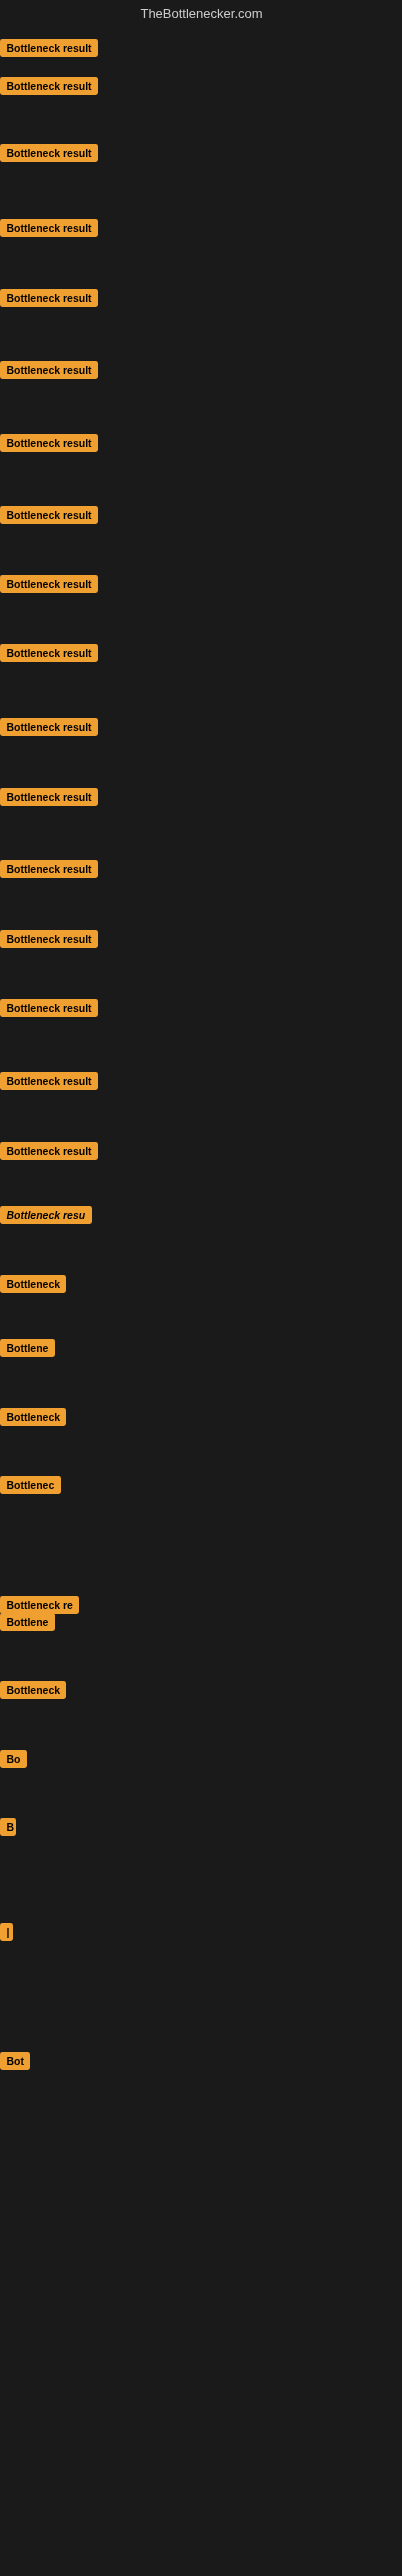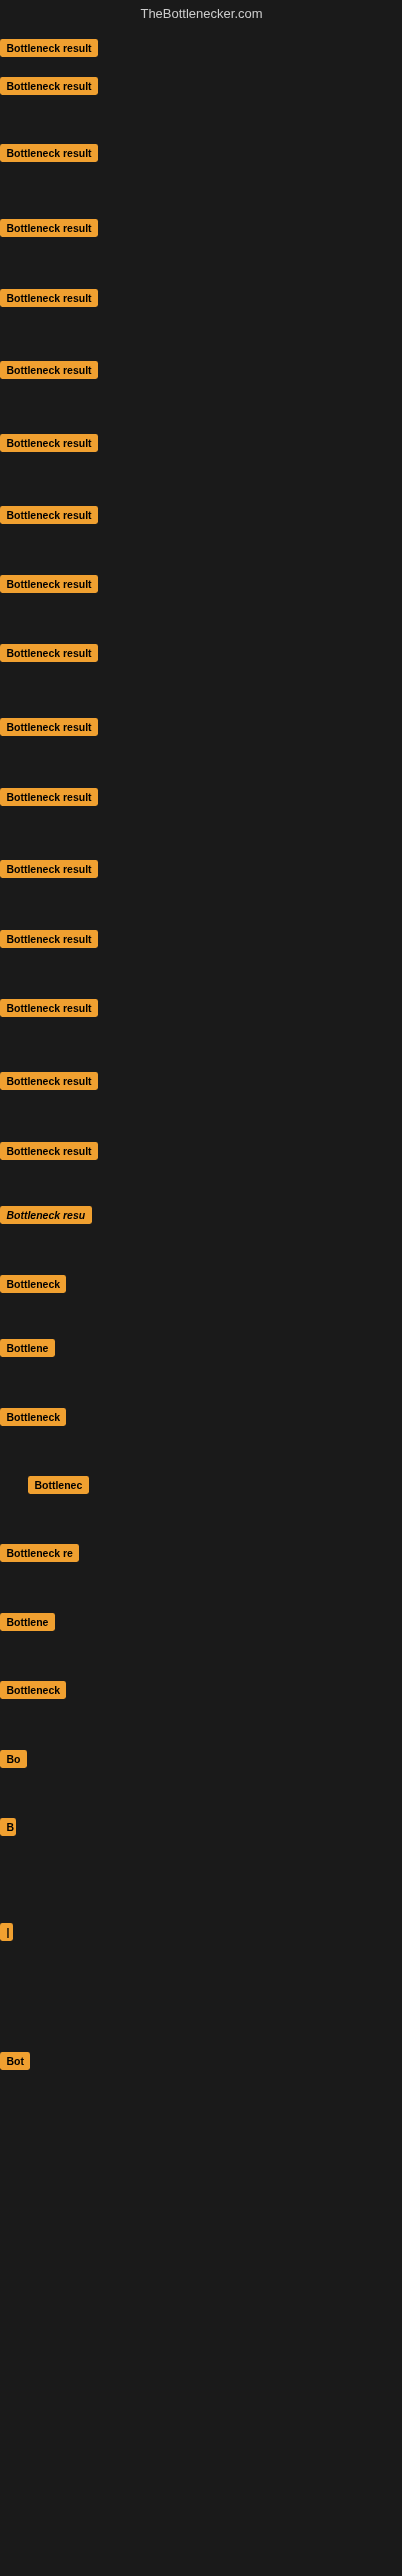--- a/index.html
+++ b/index.html
@@ -52,22 +52,22 @@
     <div class="row" style="top: 757px; left: 0px;"><span class="bottleneck-label" style="max-width: 125px;">Bottleneck result</span></div>
     <div class="row" style="top: 829px; left: 0px;"><span class="bottleneck-label" style="max-width: 125px;">Bottleneck result</span></div>
     <div class="row" style="top: 899px; left: 0px;"><span class="bottleneck-label" style="max-width: 125px;">Bottleneck result</span></div>
     <div class="row" style="top: 968px; left: 0px;"><span class="bottleneck-label" style="max-width: 125px;">Bottleneck result</span></div>
     <div class="row" style="top: 1041px; left: 0px;"><span class="bottleneck-label" style="max-width: 125px;">Bottleneck result</span></div>
     <div class="row" style="top: 1111px; left: 0px;"><span class="bottleneck-label" style="max-width: 113px;">Bottleneck result</span></div>
     <div class="row" style="top: 1175px; left: 0px; font-style: italic;"><span class="bottleneck-label" style="max-width: 105px;">Bottleneck resu</span></div>
     <div class="row" style="top: 1244px; left: 0px;"><span class="bottleneck-label" style="max-width: 81px;">Bottleneck</span></div>
     <div class="row" style="top: 1308px; left: 0px;"><span class="bottleneck-label" style="max-width: 68px;">Bottlene</span></div>
     <div class="row" style="top: 1377px; left: 0px;"><span class="bottleneck-label" style="max-width: 81px;">Bottleneck</span></div>
-    <div class="row" style="top: 1445px; left: 0px;"><span class="bottleneck-label" style="max-width: 72px; margin-left: 28px;">Bottlenec</span></div>
-    <div class="row" style="top: 1513px; left: 0px; text-align: center;"><span class="bottleneck-label" style="max-width: 93px;">Bottleneck re</span></div>
+    <div class="row" style="top: 1445px; left: 0px;"><span class="bottleneck-label" style="max-width: 72px;">Bottlenec</span></div>
+    <div class="row" style="top: 1565px; left: 0px; text-align: center;"><span class="bottleneck-label" style="max-width: 93px;">Bottleneck re</span></div>
     <div class="row" style="top: 1582px; left: 0px;"><span class="bottleneck-label" style="max-width: 56px;">Bottlene</span></div>
     <div class="row" style="top: 1650px; left: 0px;"><span class="bottleneck-label" style="max-width: 81px;">Bottleneck</span></div>
     <div class="row" style="top: 1719px; left: 0px; text-decoration: underline;"><span class="bottleneck-label" style="max-width: 28px;">Bo</span></div>
     <div class="row" style="top: 1787px; left: 0px;"><span class="bottleneck-label" style="max-width: 16px;">B</span></div>
     <div class="row" style="top: 1892px; left: 0px;"><span class="bottleneck-label" style="max-width: 12px;">|</span></div>
     <div class="row" style="top: 2013px; left: 0px;"><span class="bottleneck-label" style="max-width: 32px; margin-top: 8px;">Bot</span></div>
   </div>
 
 
 </body></html>

